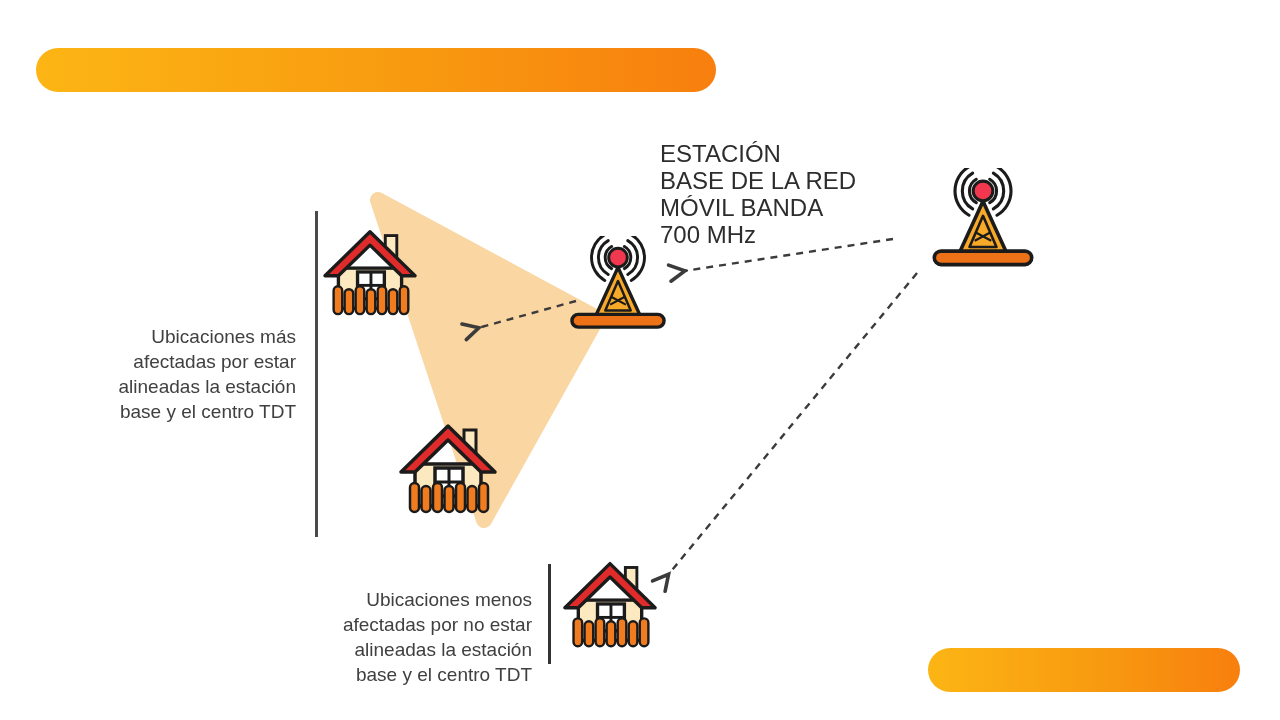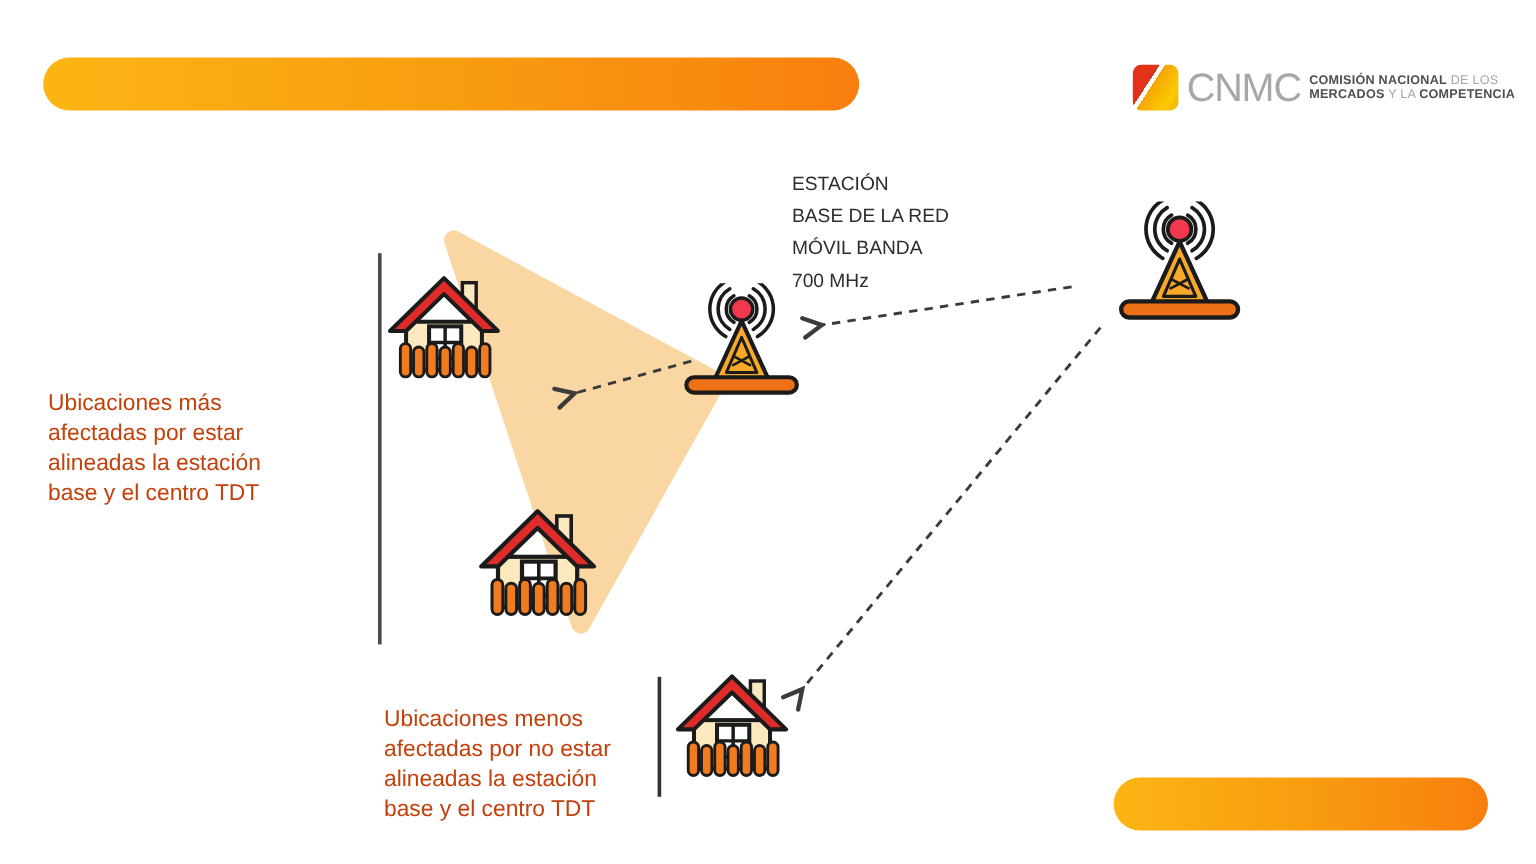--- a/index.html
+++ b/index.html
@@ -16,43 +16,35 @@
   .logo{position:absolute;left:944px;top:54px;display:flex;align-items:center;gap:7px;}
   .logo-square{
     width:38px;height:38px;border-radius:7px;flex:0 0 auto;
     background:linear-gradient(123deg,#E23318 0%,#E23318 36%,#ffffff 36%,#ffffff 43%,#F7A600 43%,#FCCB00 80%,#F7A600 100%);
   }
   .logo-brand{font-size:33px;letter-spacing:-1px;color:#A7A7A7;line-height:38px;}
   .logo-tagline{font-size:10.5px;line-height:12.5px;letter-spacing:.2px;white-space:nowrap;}
   .logo-tagline .b{font-weight:700;color:#4E4F53;}
   .logo-tagline .l{font-weight:400;color:#A6A6A6;}
   .lbl{position:absolute;white-space:pre-line;}
-  .lbl.big{font-size:16px;line-height:27px;color:#2d2d2d;}
-  .lbl.side{font-size:19px;line-height:25px;color:#c2410c;text-align:left;}
+  .lbl.big{font-size:24px;line-height:27px;color:#2d2d2d;}
+  .lbl.side{font-size:19px;line-height:25px;color:#404040;text-align:right;}
   .vline{position:absolute;width:2.5px;background:#4a4a4a;}
   .vline.one{left:315px;top:211px;height:326px;}
   .vline.two{left:548px;top:564px;height:100px;background:#333;}
   svg.canvas{position:absolute;left:0;top:0;}
 </style>
 </head>
 <body>
 
 <div class="slide">
 
   <div class="pill top"></div>
   <div class="pill bottom"></div>
 
-  <div class="logo">
-    <div class="logo-square"></div>
-    <div class="logo-brand">CNMC</div>
-    <div class="logo-tagline">
-      <div><span class="b">COMISIÓN NACIONAL</span><span class="l"> DE LOS</span></div>
-      <div><span class="b">MERCADOS</span><span class="l"> Y LA </span><span class="b">COMPETENCIA</span></div>
-    </div>
-  </div>
 
   <svg class="canvas" width="1280" height="720" viewBox="0 0 1280 720">
     <defs>
       <marker id="ah" viewBox="0 0 12 12" refX="2.5" refY="6" markerWidth="9" markerHeight="9" orient="auto-start-reverse">
         <path d="M10.5,1.5 L2,6 L10.5,10.5" fill="none" stroke="#3B3B3B" stroke-width="2" stroke-linecap="round"></path>
       </marker>
 
       <symbol id="house" viewBox="0 0 100 94">
         <rect x="66" y="10" width="12" height="24" fill="#FCE9C0" stroke="#1b1b1b" stroke-width="3"></rect>
         <rect x="17" y="44" width="66" height="42" fill="#FCE9C0" stroke="#1b1b1b" stroke-width="3.5"></rect>

